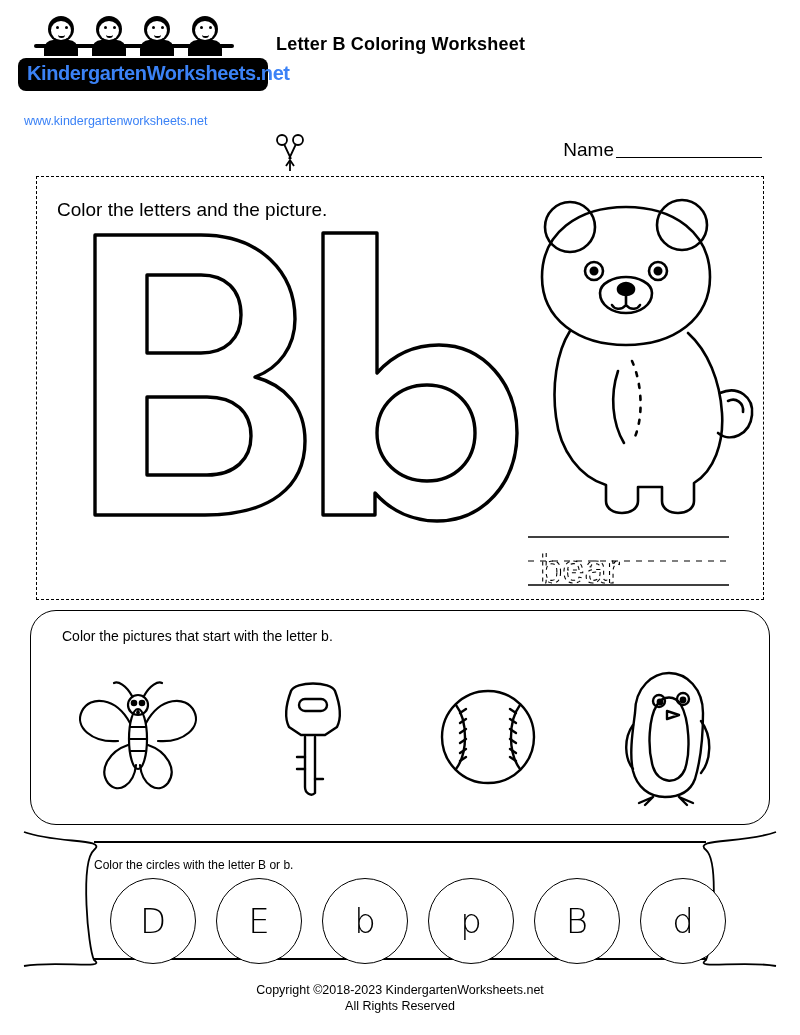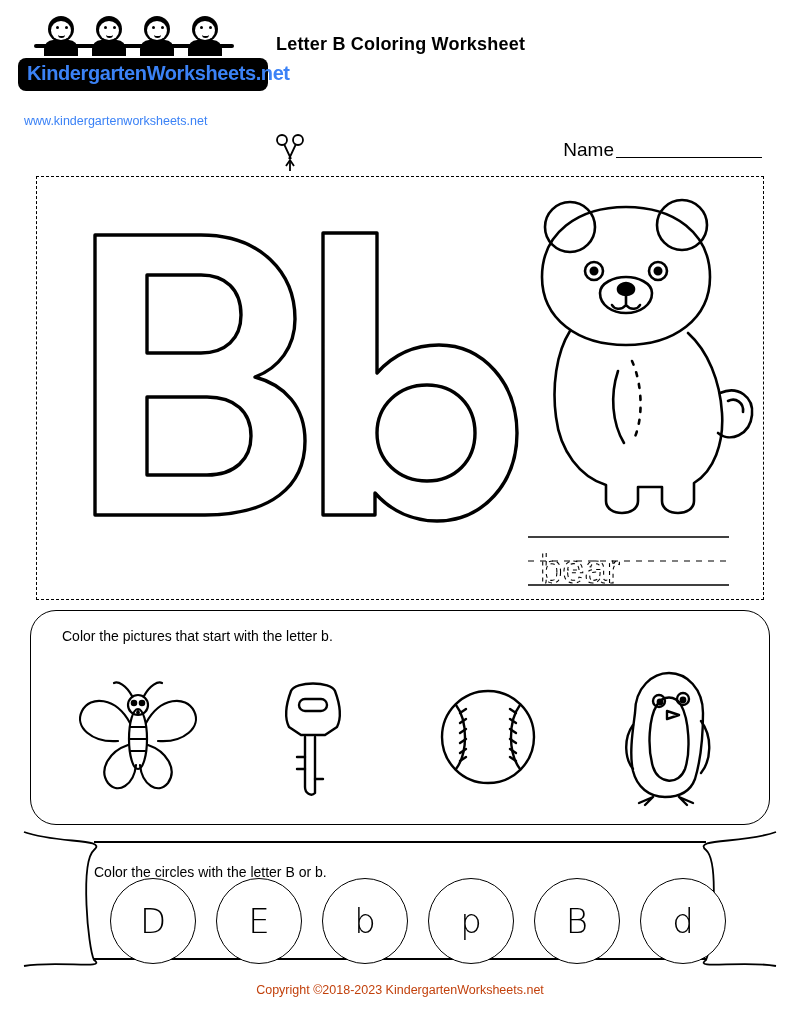--- a/index.html
+++ b/index.html
@@ -221,22 +221,22 @@
   .section3 {
     position: absolute;
     left: 18px;
     top: 828px;
     width: 764px;
     height: 142px;
   }
   .s3-instruction {
     position: absolute;
     left: 76px;
-    top: 36px;
-    font-size: 14px;
+    top: 30px;
+    font-size: 12px;
     text-align: center;
   }
   .circle-row {
     position: absolute;
     left: 92px;
     top: 50px;
     display: flex;
     gap: 20px;
   }
   .circle {
@@ -255,21 +255,21 @@
 
   
   .footer {
     position: absolute;
     left: 0;
     right: 0;
     top: 982px;
     text-align: center;
     font-size: 12.5px;
     line-height: 16px;
-    color: #c2410c;
+    color: #000000;
   }
 </style>
 </head>
 <body>
 
 <div class="header">
 
   <div class="logo-block">
     <div class="logo-kids">
       <div class="kid" style="left:0px;">
@@ -327,20 +327,21 @@
       <circle cx="14" cy="7" r="5"></circle>
       <circle cx="30" cy="7" r="5"></circle>
       <path d="M16 11 L23 26 M28 11 L21 26"></path>
       <path d="M22 27 L22 38"></path>
       <path d="M18 33 L22 27 L26 33"></path>
     </g>
   </svg>
 </div>
 
 <div class="section1">
+  <div class="s1-instruction">Color the letters and the picture.</div>
 
   <svg class="letters-area" viewBox="0 0 470 350">
 
     <g fill="none" stroke="#000" stroke-width="3.4" stroke-linejoin="round">
       <path d="M40 10 L40 290 L150 290 C215 290 250 262 250 216 C250 182 230 160 200 152
                C224 143 240 122 240 94 C240 48 206 10 146 10 Z"></path>
       <path d="M92 50 L92 128 L146 128 C170 128 186 114 186 90 C186 64 170 50 146 50 Z"></path>
       <path d="M92 172 L92 250 L152 250 C180 250 196 234 196 211 C196 187 180 172 152 172 Z"></path>
     </g>
 
@@ -487,13 +488,14 @@
     <div class="circle">E</div>
     <div class="circle">b</div>
     <div class="circle">p</div>
     <div class="circle">B</div>
     <div class="circle">d</div>
   </div>
 </div>
 
 <div class="footer">
   <div>Copyright ©2018-2023 KindergartenWorksheets.net</div>
+  <div>All Rights Reserved</div>
 </div>
 
 </body></html>

